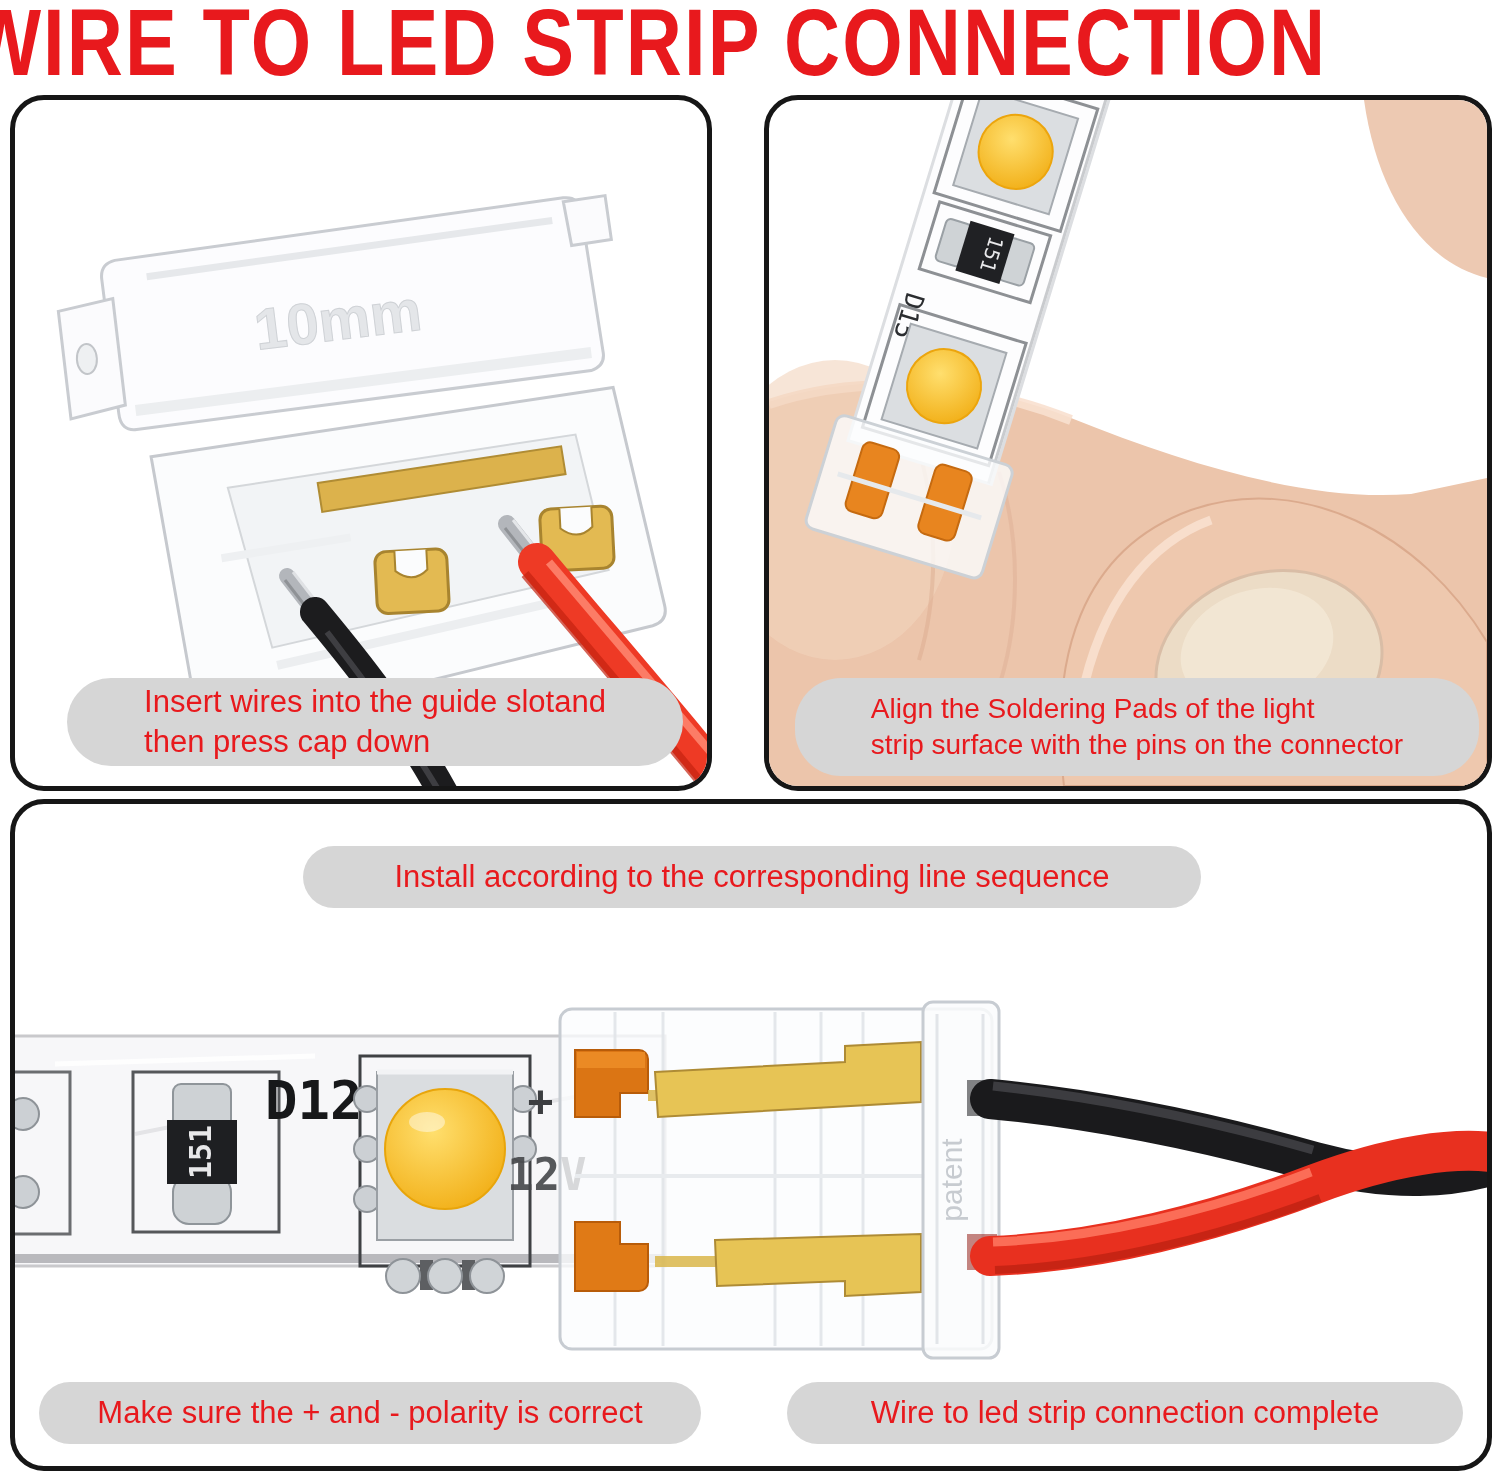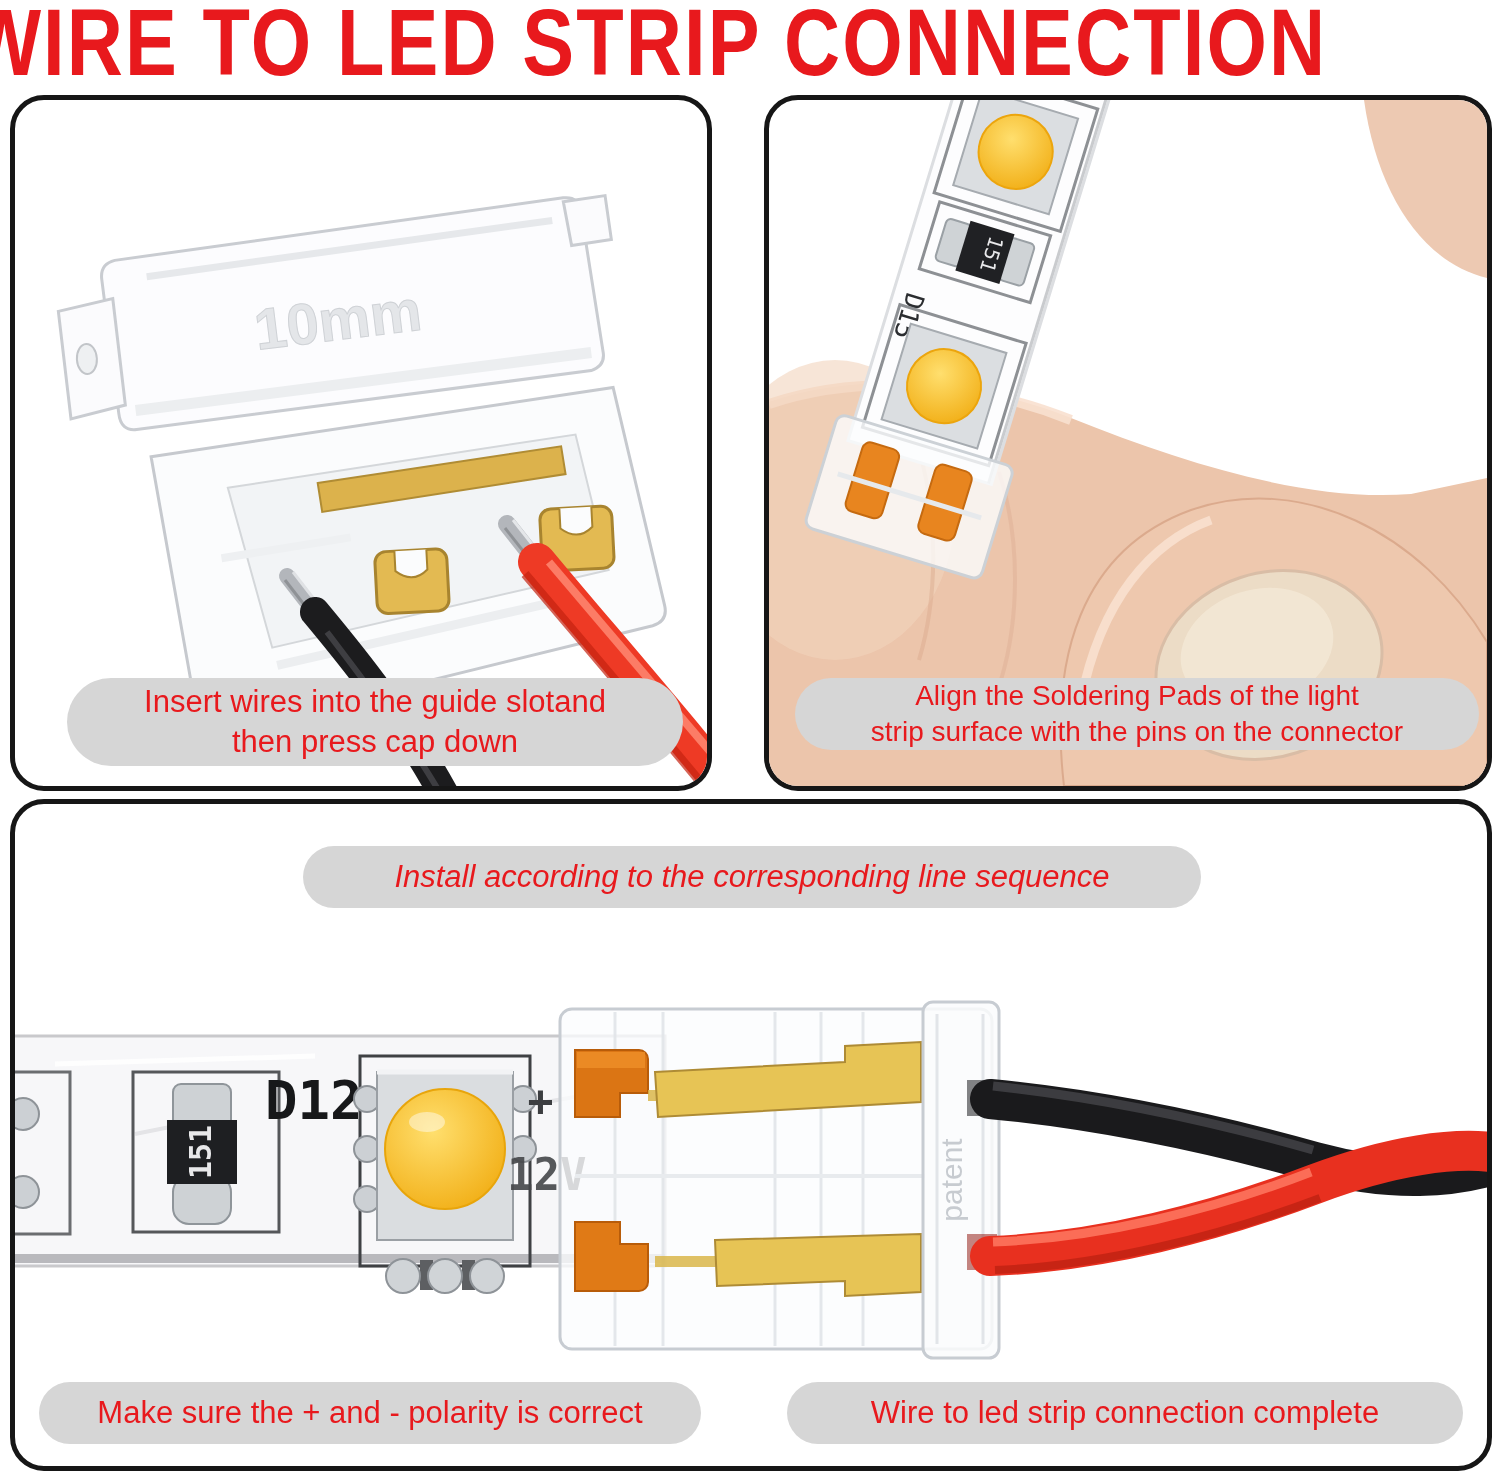--- a/index.html
+++ b/index.html
@@ -15,24 +15,24 @@
               color:var(--accent-red);transform:scale(1.05,1.28);transform-origin:top center;
               white-space:nowrap;}
   .panel{position:absolute;background:#ffffff;border:5px solid var(--panel-border);
          border-radius:34px;overflow:hidden;box-sizing:border-box;}
   #panel-insert{left:10px;top:95px;width:702px;height:696px;}
   #panel-align{left:764px;top:95px;width:728px;height:696px;}
   #panel-install{left:10px;top:799px;width:1482px;height:672px;}
   .panel svg{position:absolute;left:0;top:0;width:100%;height:100%;display:block;}
   .pill{position:absolute;z-index:2;background:var(--pill-bg);color:var(--accent-red);
         border-radius:46px;display:flex;align-items:center;justify-content:center;
-        text-align:center;white-space:pre-line;line-height:1.28;}
+        white-space:pre-line;line-height:1.28;}
   #pill-insert{left:52px;top:578px;width:616px;height:88px;font-size:31px;}
-  #pill-align{left:26px;top:578px;width:684px;height:72px;font-size:28px;}
-  #pill-install{left:288px;top:42px;width:898px;height:62px;font-size:31px;font-style:italic;}
+  #pill-align{left:26px;top:578px;width:684px;height:98px;font-size:28px;}
+  #pill-install{left:288px;top:42px;width:898px;height:62px;font-size:31px;}
   #pill-polarity{left:24px;top:578px;width:662px;height:62px;font-size:31px;}
   #pill-complete{left:772px;top:578px;width:676px;height:62px;font-size:31px;}
   .mono{font-family:"DejaVu Sans Mono",monospace;}
 </style>
 </head>
 <body>
 
 <div class="canvas">
 
   <div class="title">

